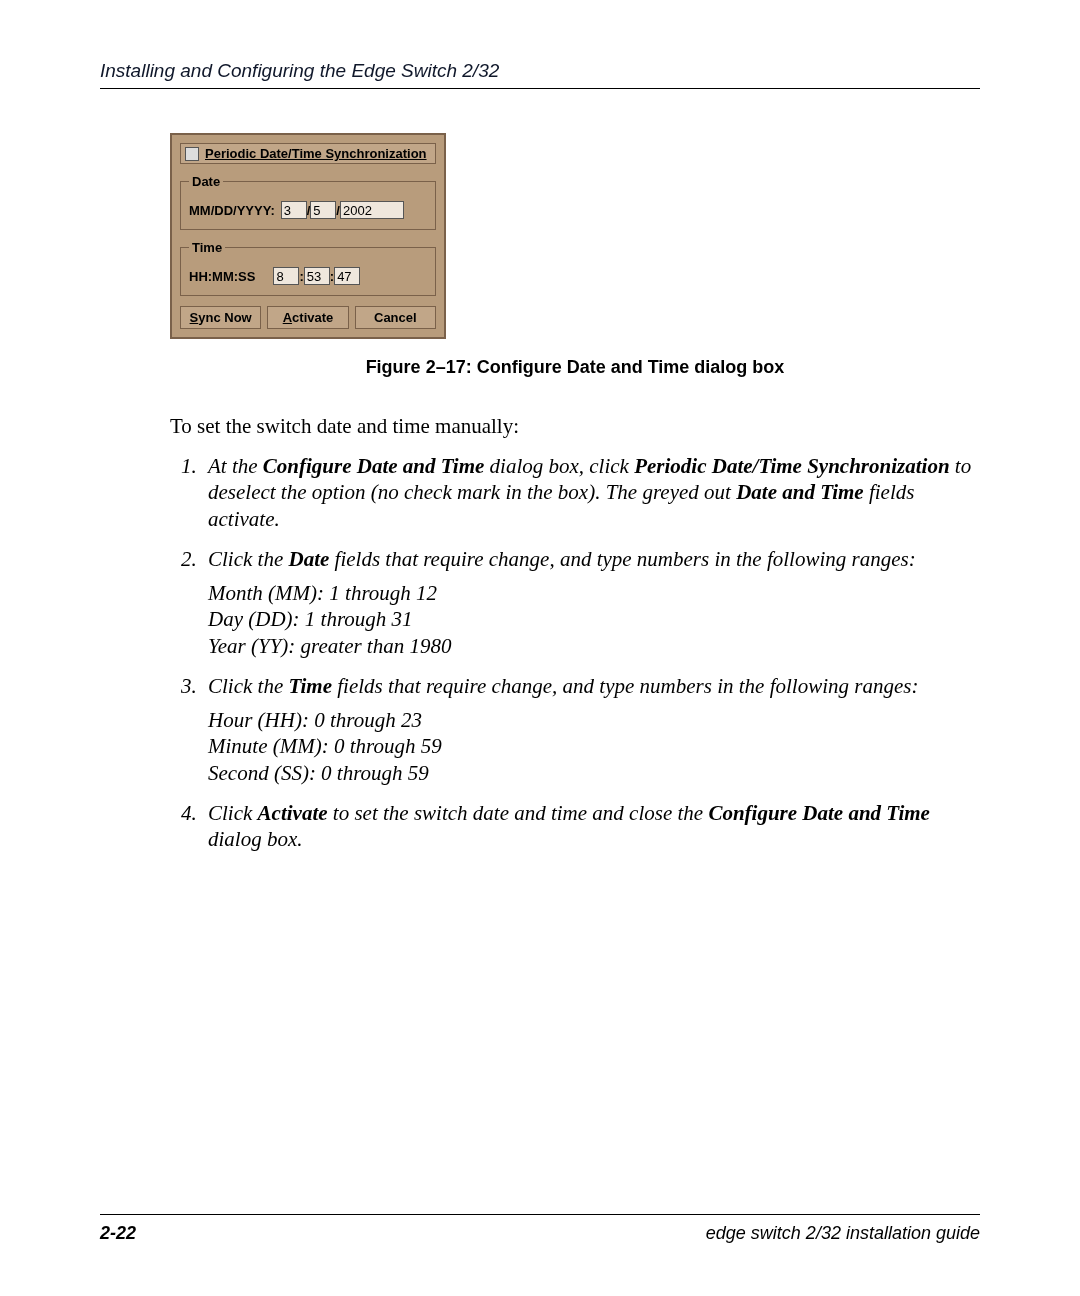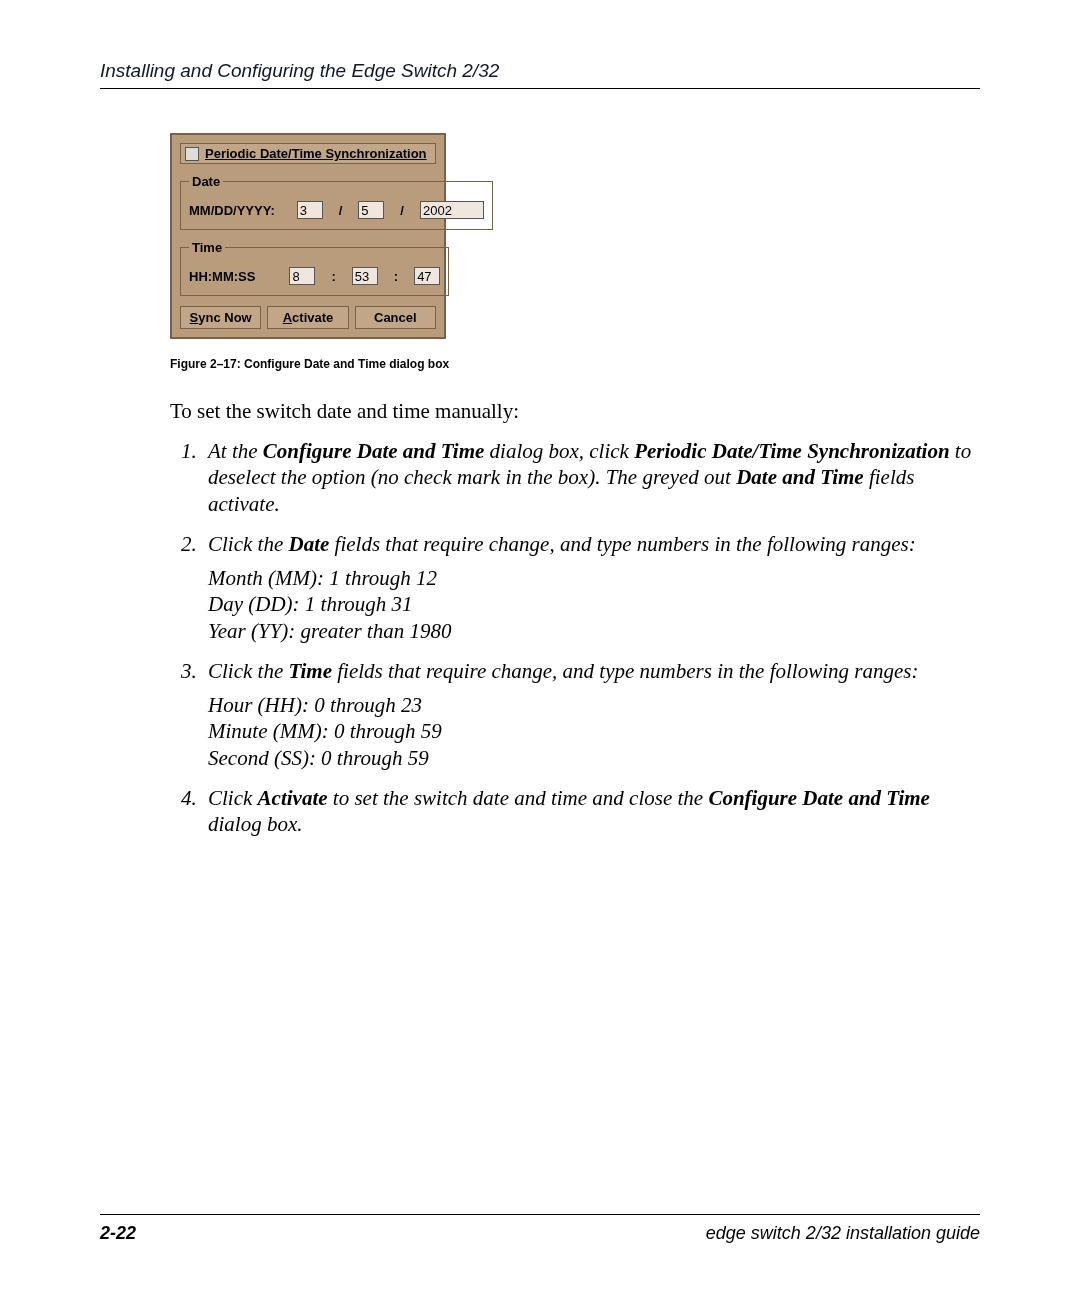--- a/index.html
+++ b/index.html
@@ -67,21 +67,21 @@
     margin: 0 0 10px 0;
     padding: 12px 8px 10px 8px;
   }
   fieldset.grp legend {
     padding: 0 3px;
     font-weight: bold;
   }
   .field-row {
     display: flex;
     align-items: center;
-    gap: 16px;
+    gap: 0;
   }
   .field-label {
     margin-right: 6px;
   }
   .txt {
     border: 1px solid #555;
     background: #efe7dd;
     height: 18px;
     font-family: Arial, sans-serif;
     font-size: 13px;
@@ -102,23 +102,24 @@
     background: #c1a688;
     padding: 3px 0;
     font-weight: bold;
     font-size: 13px;
   }
   .btn .mnemonic { text-decoration: underline; }
   
   .caption {
     font-family: Arial, Helvetica, sans-serif;
     font-weight: bold;
-    font-size: 12px;
+    font-size: 18px;
     margin-left: 70px;
-    margin-bottom: 28px;
+    margin-bottom: 36px;
+    text-align: center;
   }
   
   .h2 {
     font-family: Arial, Helvetica, sans-serif;
     font-weight: bold;
     font-size: 24px;
     margin-bottom: 12px;
   }
   .intro {
     font-size: 21px;

